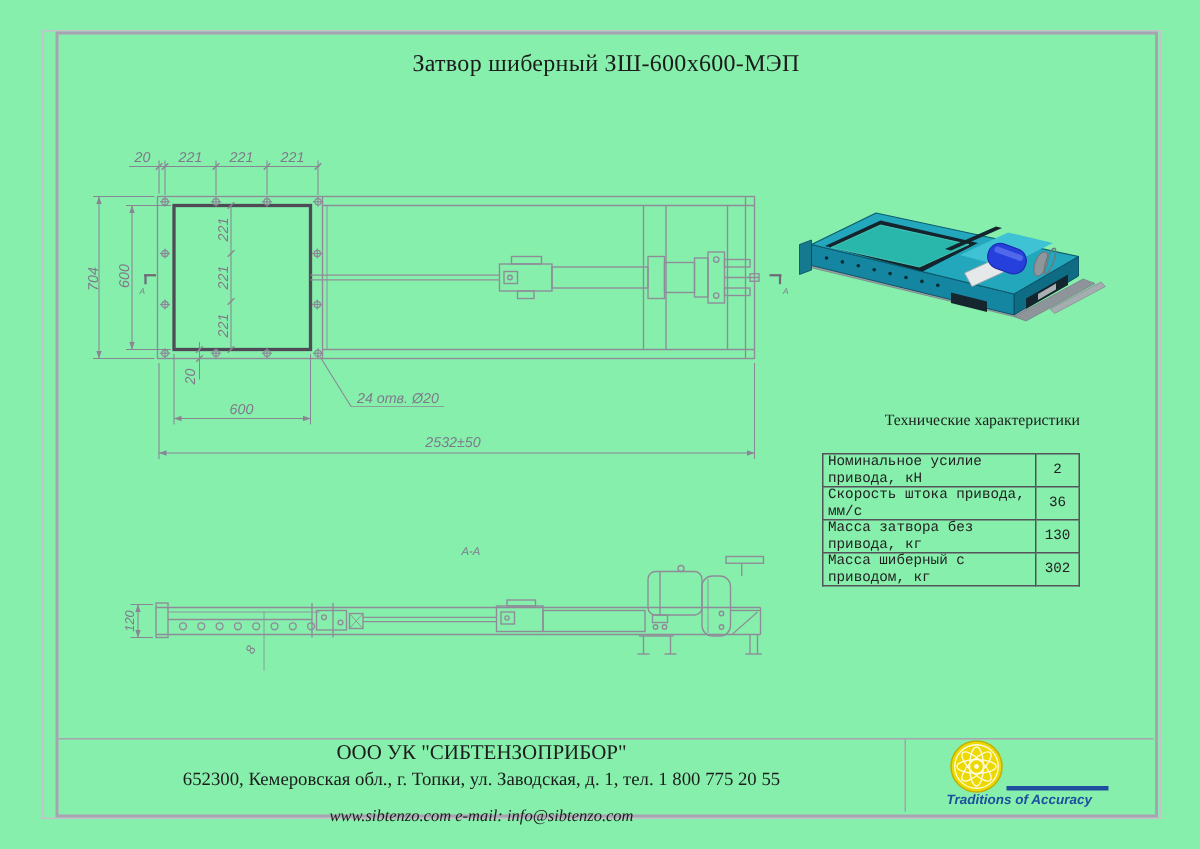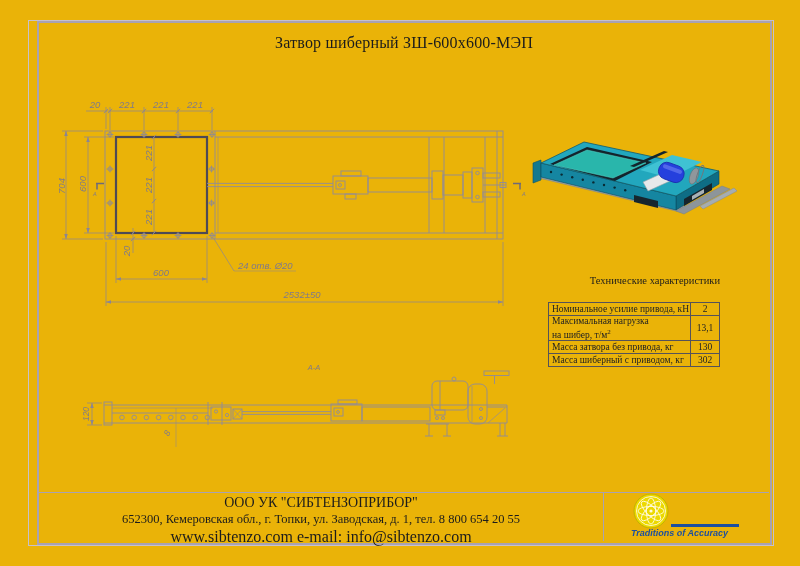--- a/index.html
+++ b/index.html
@@ -1,30 +1,30 @@
 <!DOCTYPE html>
 <html><head>
 <meta charset="utf-8">
 <style>
   html,body{margin:0;padding:0;background:#ffffff;}
-  #sheet{position:relative;width:800px;height:566px;background:#eab308;overflow:hidden;
+  #sheet{position:relative;width:800px;height:566px;background:#86efac;overflow:hidden;
          font-family:"Liberation Serif", serif;color:#1c1c1c;}
   .abs{position:absolute;}
   #outer-border{left:28px;top:20px;width:744px;height:524px;border:1px solid #c7c0cc;}
   #inner-border{left:37px;top:21px;width:731px;height:520px;border:2px solid #a9a2b2;}
   #title{left:0;top:34px;width:808px;text-align:center;font-size:16px;letter-spacing:.2px;}
   #specs-head{left:548px;top:275px;width:172px;text-align:right;font-size:10.5px;}
-  table.specs{border-collapse:collapse;table-layout:fixed;width:172px;font-size:9.5px;line-height:10.5px;}
+  table.specs{border-collapse:collapse;table-layout:fixed;width:172px;font-size:9.5px;line-height:10.5px;font-family:Liberation Mono, monospace;}
   table.specs td{border:1px solid #55525a;padding:0 0 0 3px;vertical-align:middle;color:#222;}
   table.specs td.val{width:28px;text-align:center;padding:0;}
   #footer-left{left:39px;top:492px;width:564px;height:48px;text-align:center;}
   #footer-right{left:603px;top:492px;width:166px;height:48px;}
   .fl1{font-size:14px;margin-top:3px;}
   .fl2{font-size:12.5px;margin-top:1px;}
-  .fl3{font-size:16px;margin-top:1px;}
+  .fl3{font-size:11px;margin-top:11px;font-style:italic;}
   #footer-topline{left:39px;top:492px;width:730px;height:0;border-top:1px solid #a9a2b2;}
   #footer-divider{left:603px;top:492px;width:0;height:49px;border-left:1px solid #a9a2b2;}
   #stp-text{position:absolute;left:70px;top:0px;font-family:"Liberation Sans",sans-serif;
             font-style:italic;font-weight:bold;font-size:29px;color:#1d4f9e;letter-spacing:1px;}
   #stp-bar{position:absolute;left:68px;top:32px;width:68px;height:2.5px;background:#1d4f9e;}
   #tagline{position:absolute;left:28px;top:36px;width:116px;text-align:left;
            font-family:"Liberation Sans",sans-serif;font-style:italic;font-weight:bold;
            font-size:9px;color:#1d4f9e;white-space:nowrap;}
   sup{font-size:7px;}
   svg text.dim{font-family:"Liberation Sans",sans-serif;font-style:italic;fill:#7f7a8a;}
@@ -284,43 +284,42 @@
   </svg>
 
   <div id="specs-head" class="abs">Технические характеристики</div>
   <div class="abs" style="left:548px;top:302px;">
     <table class="specs">
       <tbody>
           <tr style="height:13px">
         <td>Номинальное усилие привода, кН</td>
         <td class="val">2</td>
       </tr>
-      <tr style="height:25px">
-        <td><span>Максимальная нагрузка</span><br>
-            <span>на шибер, т/м</span><sup>2</sup></td>
-        <td class="val">13,1</td>
+      <tr style="height:12px">
+        <td>Скорость штока привода, мм/с</td>
+        <td class="val">36</td>
       </tr>
       <tr style="height:13px">
         <td>Масса затвора без привода, кг</td>
         <td class="val">130</td>
       </tr>
       <tr style="height:13px">
         <td>Масса шиберный с приводом, кг</td>
         <td class="val">302</td>
       </tr>
     </tbody>
       </table>
   </div>
 
   <div id="footer-topline" class="abs"></div>
   <div id="footer-divider" class="abs"></div>
 
   <div id="footer-left" class="abs">
     <div class="fl1">ООО УК "СИБТЕНЗОПРИБОР"</div>
-    <div class="fl2">652300, Кемеровская обл., г. Топки, ул. Заводская, д. 1, тел. 8 800 654 20 55</div>
+    <div class="fl2">652300, Кемеровская обл., г. Топки, ул. Заводская, д. 1, тел. 1 800 775 20 55</div>
     <div class="fl3">www.sibtenzo.com e-mail: info@sibtenzo.com</div>
   </div>
 
   <div id="footer-right" class="abs">
     <svg class="abs" style="left:28px;top:-1px" width="40" height="40" viewBox="-20 -20 40 40">
       <circle r="17" fill="#ecd900" stroke="#c2b100" stroke-width="1"></circle>
       <circle r="14.5" fill="none" stroke="#fffbe0" stroke-width="0.9"></circle>
       <ellipse rx="13" ry="4.6" fill="none" stroke="#fffbe0" stroke-width="0.9"></ellipse>
       <ellipse rx="13" ry="4.6" fill="none" stroke="#fffbe0" stroke-width="0.9" transform="rotate(45)"></ellipse>
       <ellipse rx="13" ry="4.6" fill="none" stroke="#fffbe0" stroke-width="0.9" transform="rotate(90)"></ellipse>

